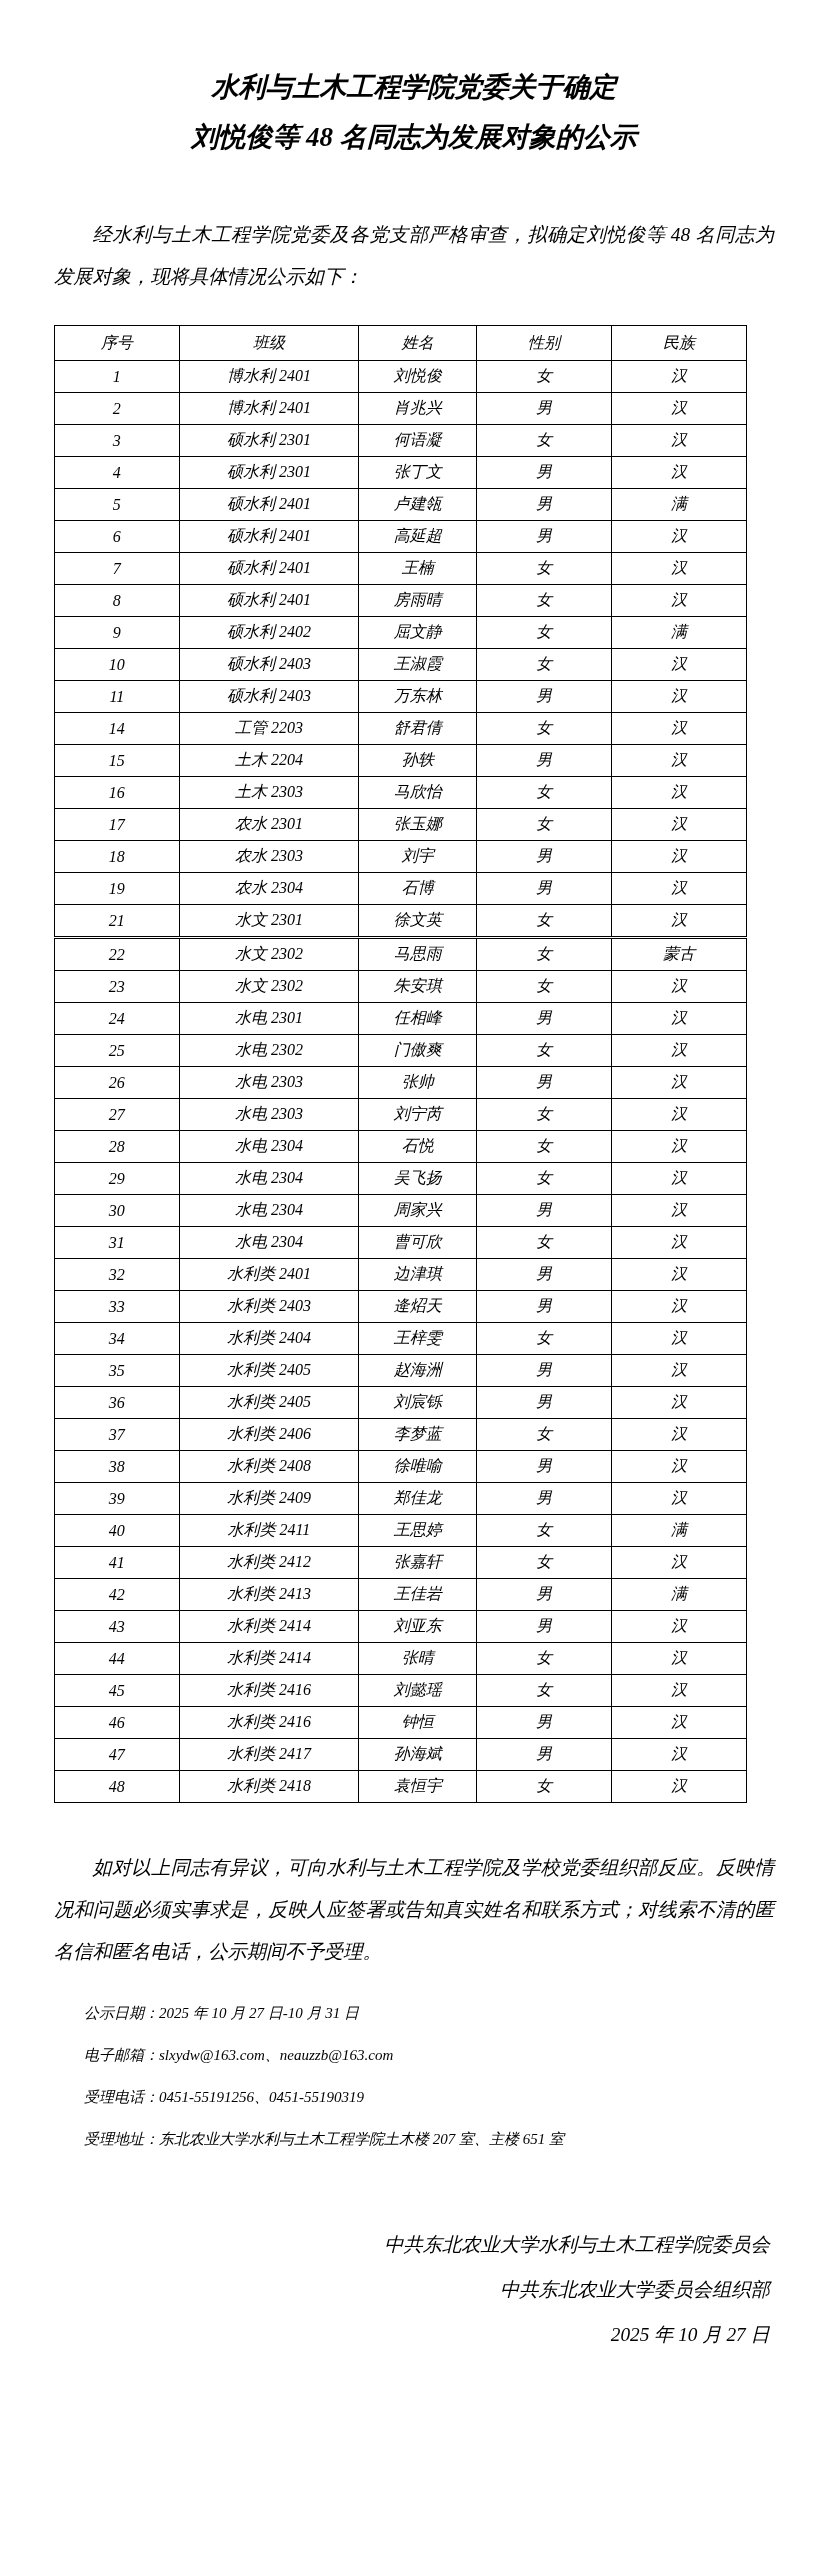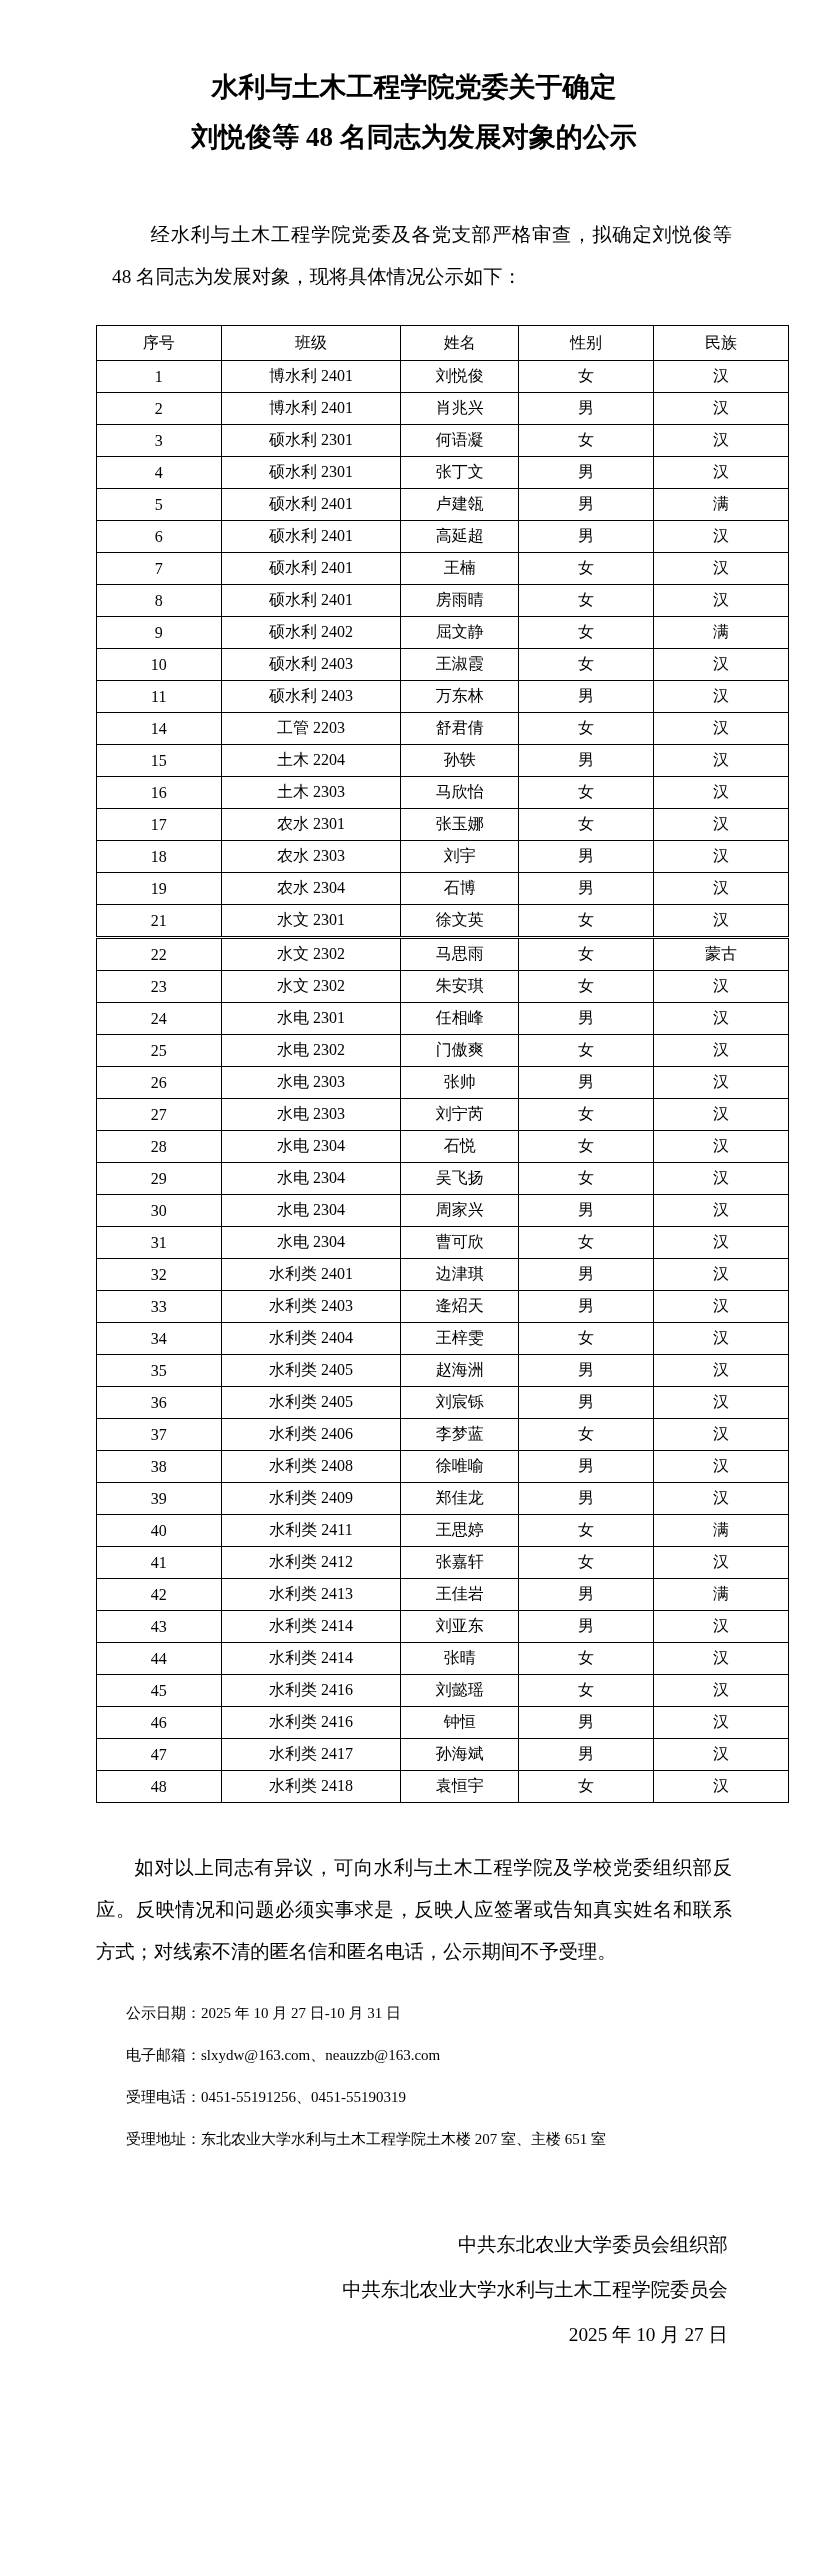--- a/index.html
+++ b/index.html
@@ -10,36 +10,36 @@
     font-family: "Liberation Serif", "DejaVu Serif", serif;
   }
   .page {
     position: relative;
     width: 828px;
     height: 2576px;
     background: #ffffff;
     overflow: hidden;
   }
   .content {
-    padding: 0 96px;
+    padding: 0 54px;
+    font-style: italic;
   }
   .doc-title {
     margin-top: 62px;
     text-align: center;
     font-size: 27px;
     font-weight: bold;
     line-height: 50px;
   }
   .intro {
     margin-top: 52px;
     font-size: 19.3px;
     line-height: 42px;
     text-indent: 2em;
     text-align: justify;
-    margin-left: 16px;
   }
   table.roster {
     margin-top: 27px;
     width: 693px;
     border-collapse: collapse;
     table-layout: fixed;
     font-size: 16px;
   }
   table.roster th, table.roster td {
     border: 1px solid #000000;
@@ -425,20 +425,20 @@
     <p class="closing">如对以上同志有异议，可向水利与土木工程学院及学校党委组织部反应。反映情况和问题必须实事求是，反映人应签署或告知真实姓名和联系方式；对线索不清的匿名信和匿名电话，公示期间不予受理。</p>
 
     <div class="info-block">
       <p class="info-line">公示日期：2025 年 10 月 27 日-10 月 31 日</p>
       <p class="info-line">电子邮箱：slxydw@163.com、neauzzb@163.com</p>
       <p class="info-line">受理电话：0451-55191256、0451-55190319</p>
       <p class="info-line">受理地址：东北农业大学水利与土木工程学院土木楼 207 室、主楼 651 室</p>
     </div>
 
     <div class="footer">
+      <div>中共东北农业大学水利与土木工程学院委员会</div>
       <div>中共东北农业大学委员会组织部</div>
-      <div>中共东北农业大学水利与土木工程学院委员会</div>
       <div>2025 年 10 月 27 日</div>
     </div>
 
   </div>
 </div>
 
 
 </body></html>

